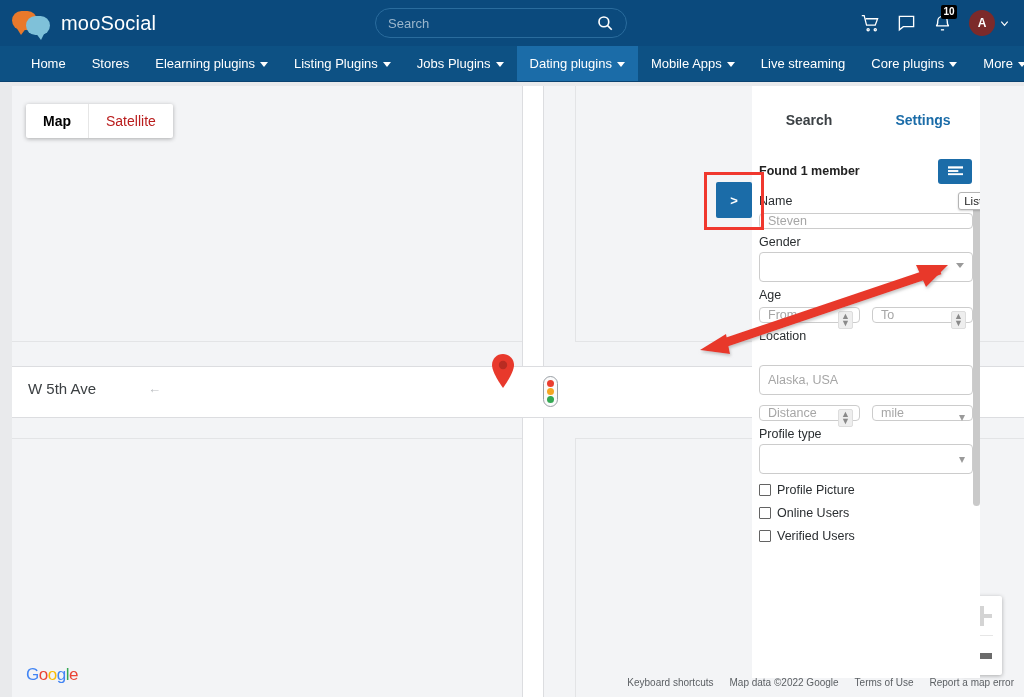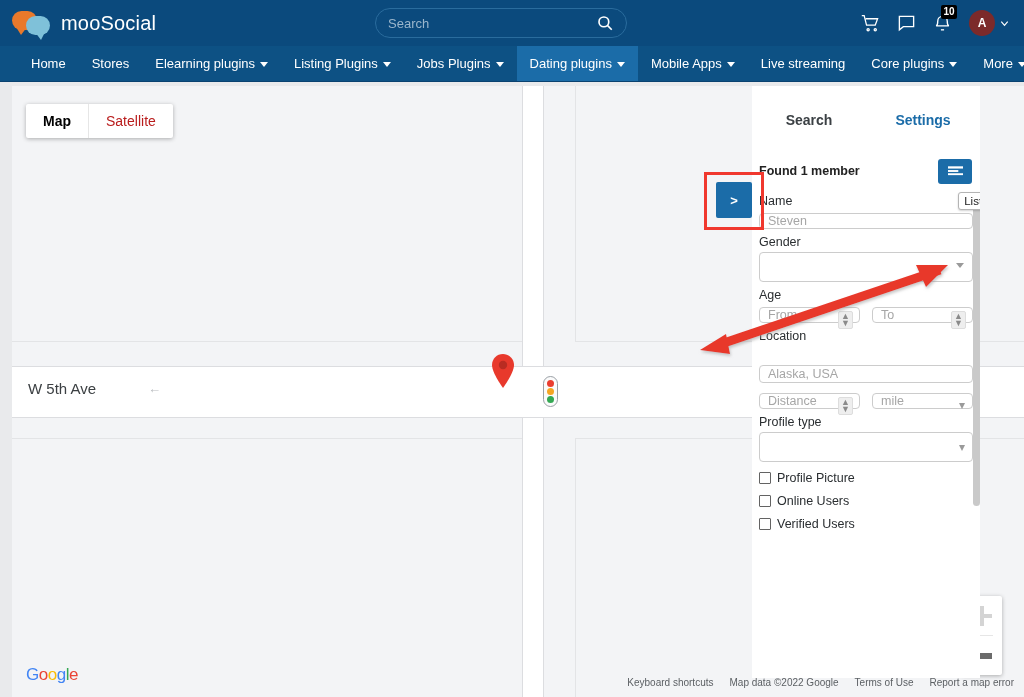--- a/index.html
+++ b/index.html
@@ -468,21 +468,21 @@
           <input class="fld" value="" placeholder="From" style="">
           <span class="spin">▲<br>▼</span>
         </div>
         <div>
           <input class="fld" value="" placeholder="To" style="">
           <span class="spin">▲<br>▼</span>
         </div>
       </div>
 
       <label class="flabel">Location</label>
-      <input class="fld" value="" style="height: 18px; margin-top: 19px;" placeholder="Alaska, USA">
+      <input class="fld" value="" style="height: 30px; margin-top: 19px;" placeholder="Alaska, USA">
 
       <div class="two-col" style="margin-top:8px;">
         <div>
           <input class="fld" value="" placeholder="Distance" style="">
           <span class="spin">▲<br>▼</span>
         </div>
         <div>
           <input class="fld" readonly="" value="" placeholder="mile" style="">
           <span class="sel-chev">▾</span>
         </div>

